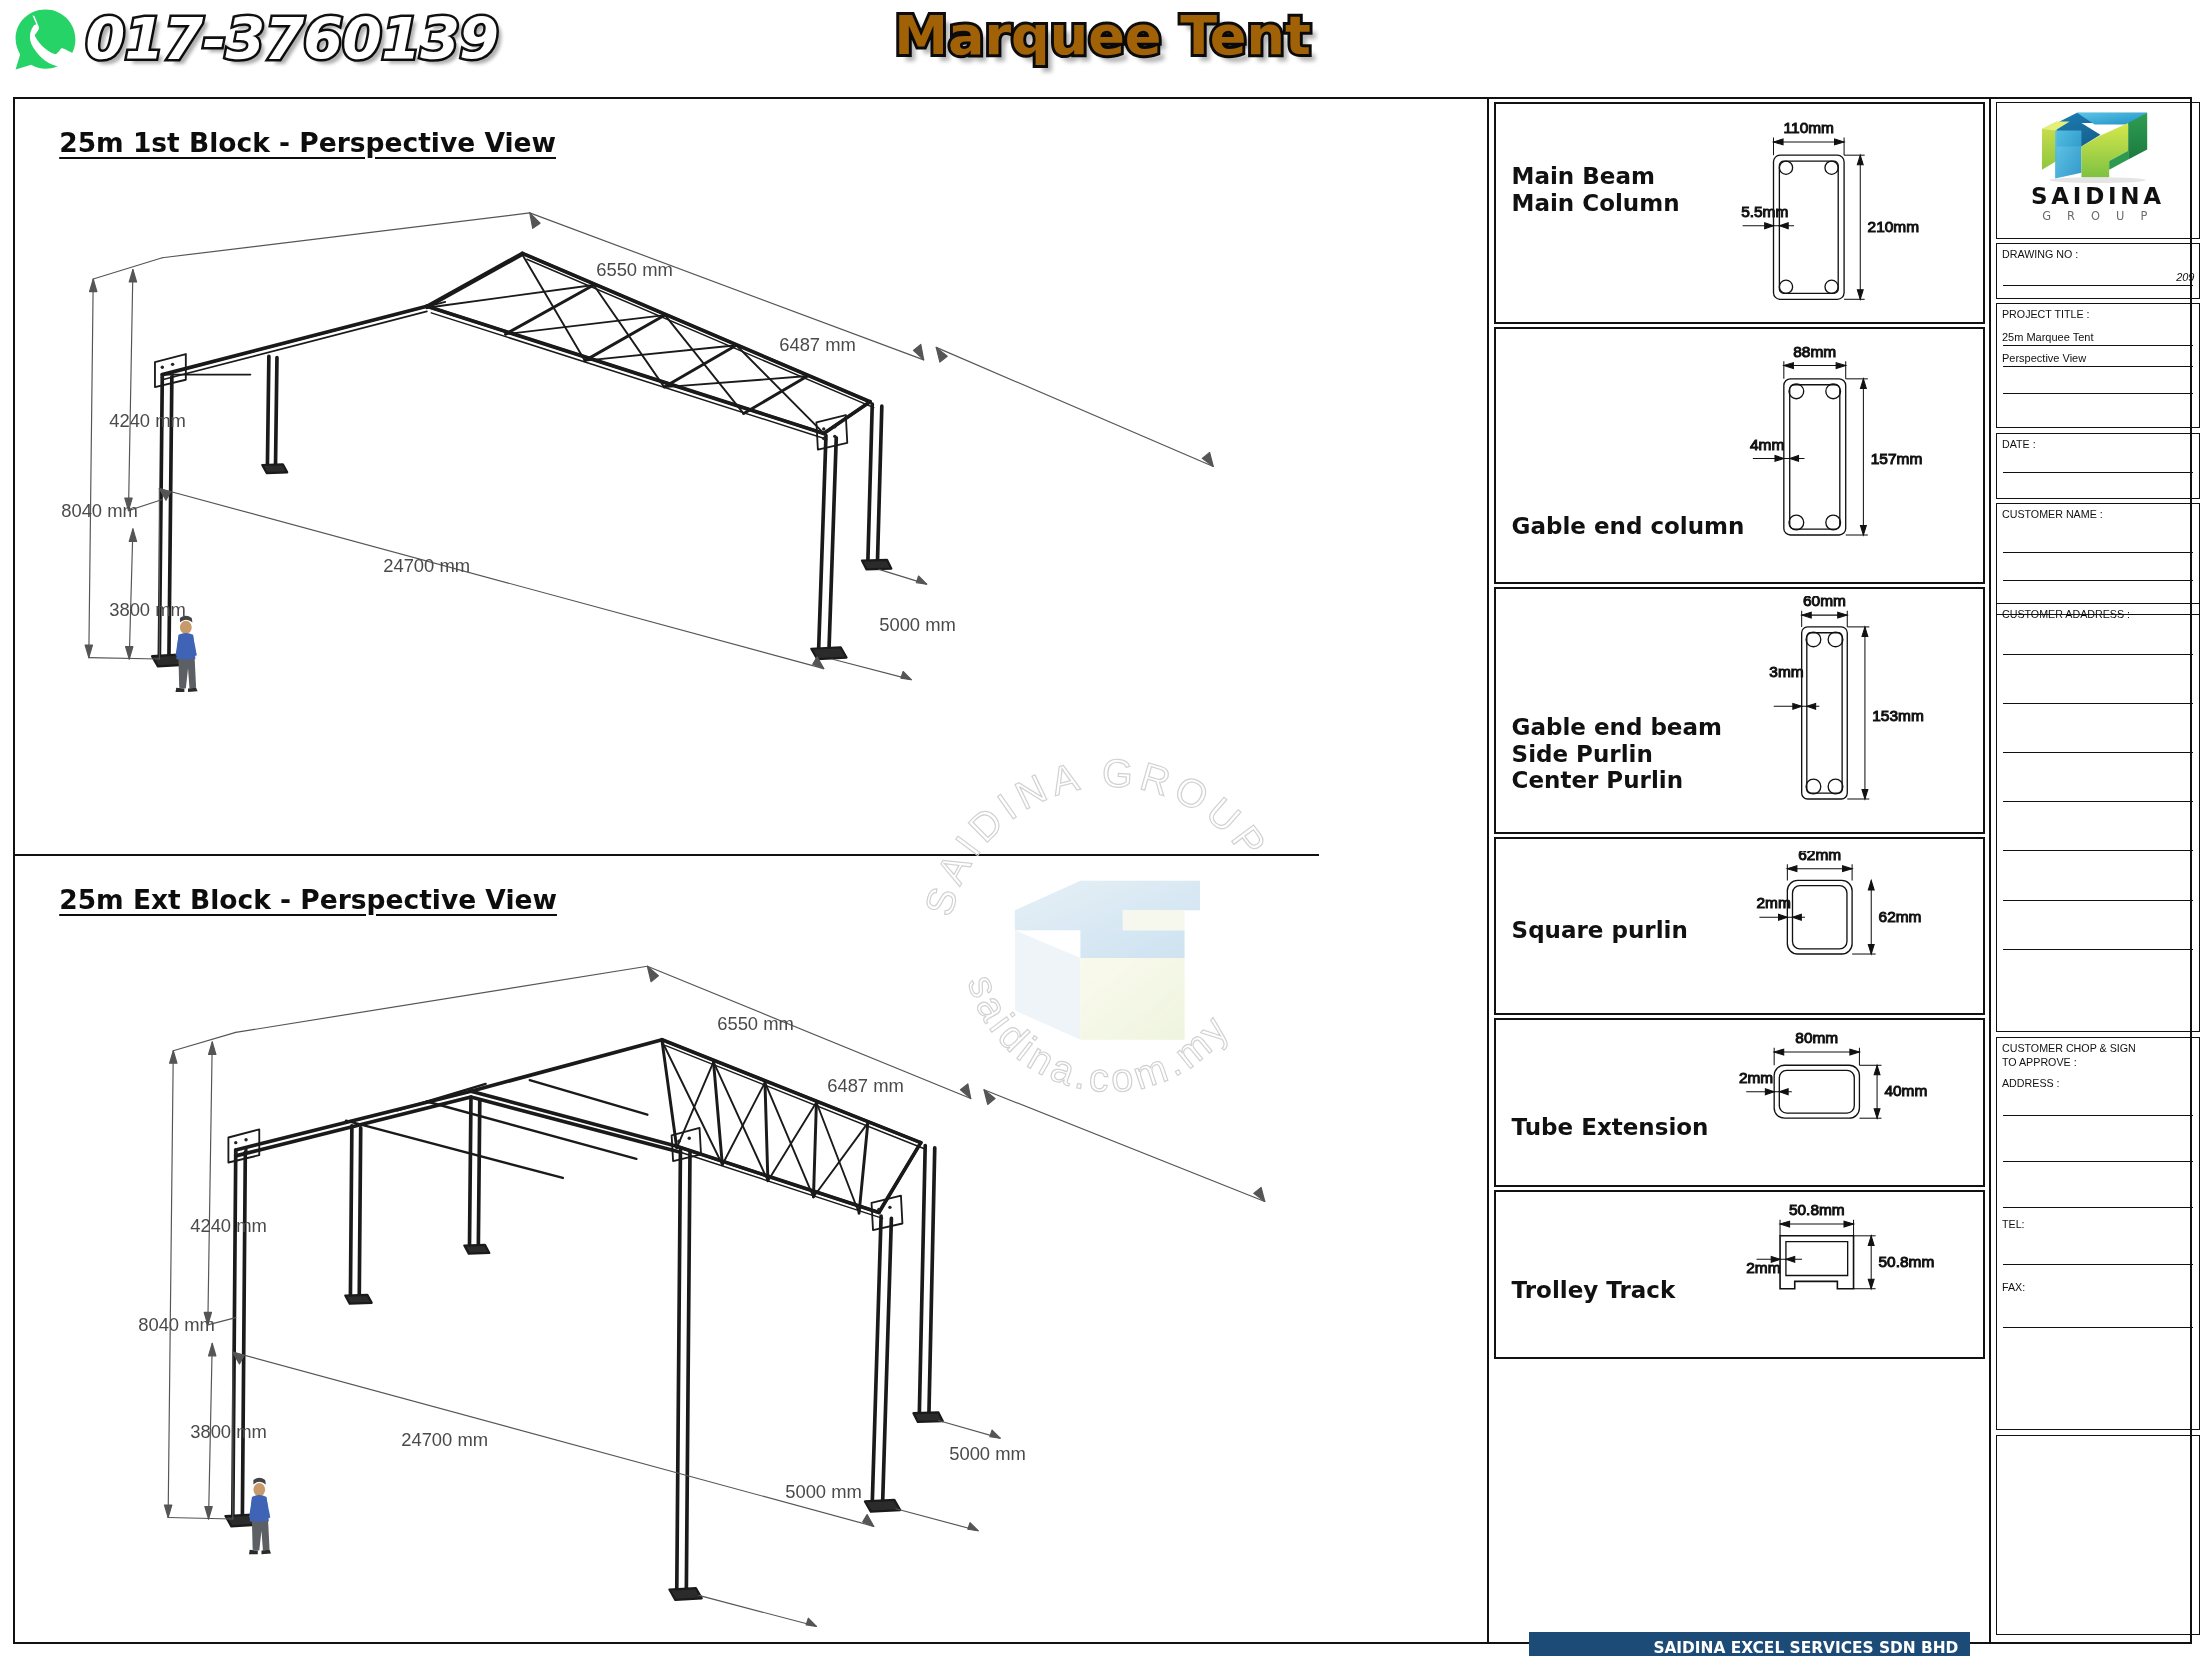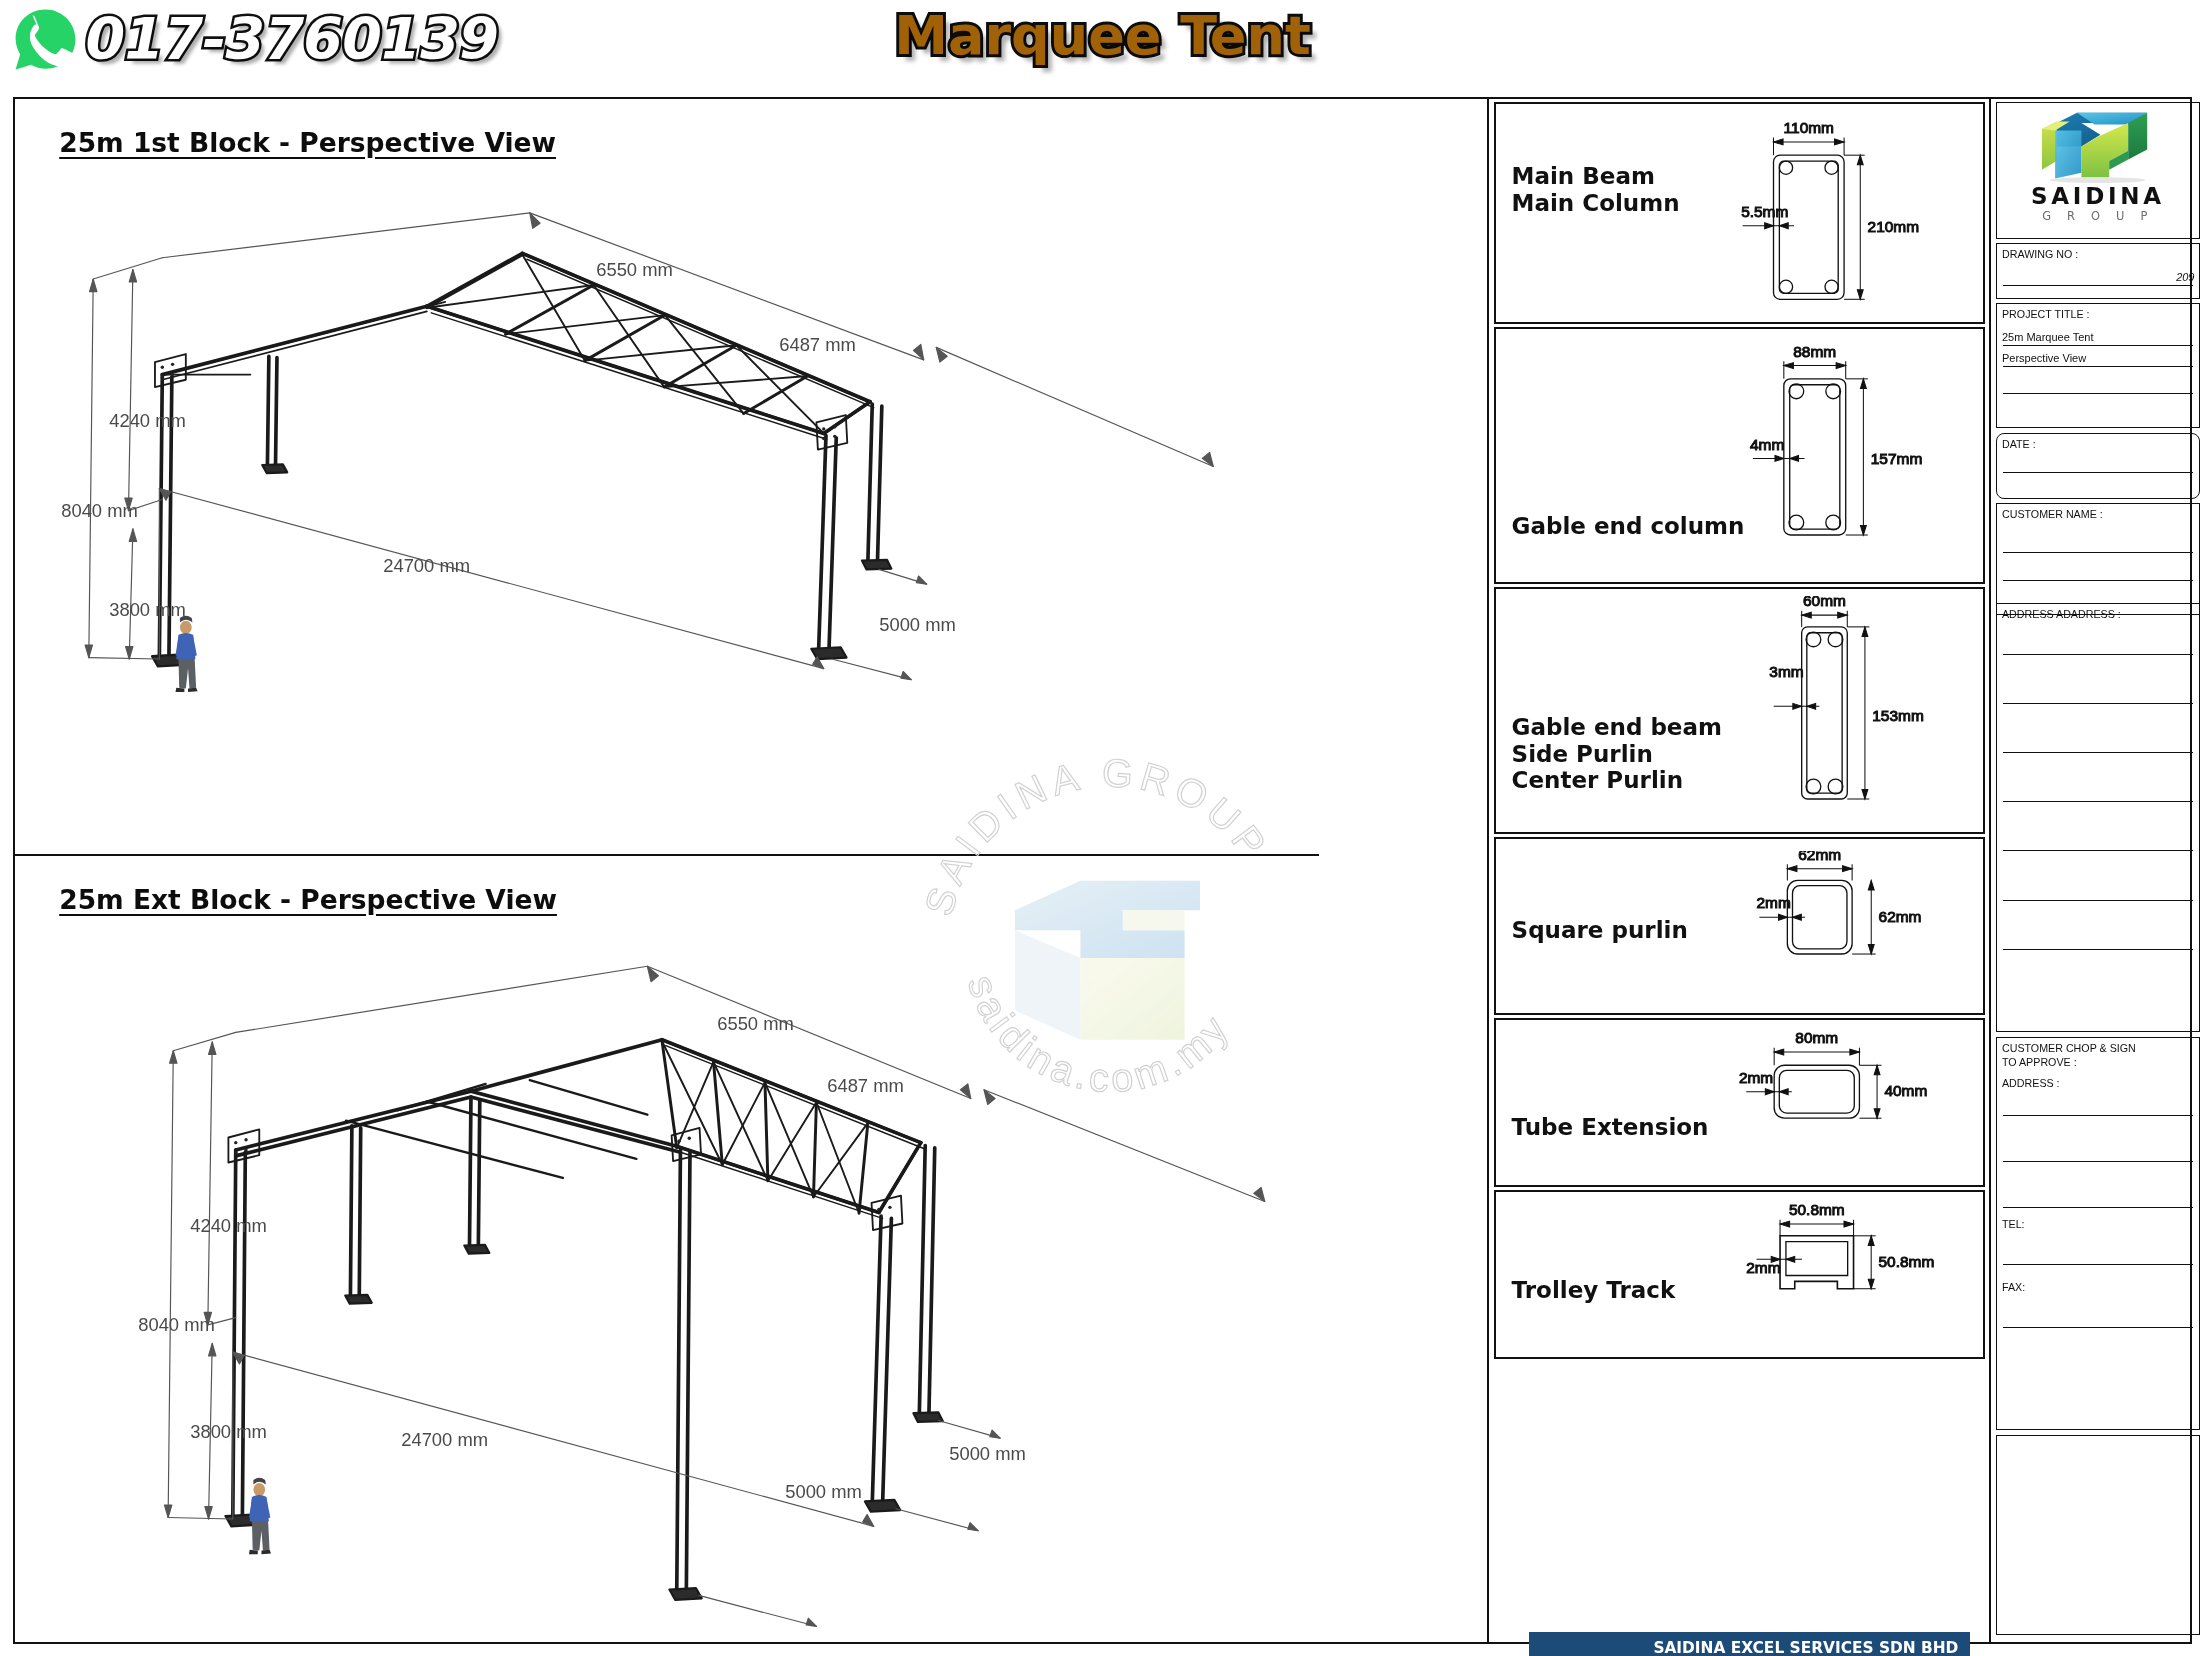--- a/index.html
+++ b/index.html
@@ -698,36 +698,36 @@
     <div class="tb" style="top:204px;height:125px;">
       <div class="tb-lab">PROJECT TITLE :</div>
       <div class="tb-val" style="padding-top:10.3px;">25m Marquee Tent</div>
       <div class="tb-rule"></div>
       <div class="tb-val" style="padding-top:6.6px;">Perspective View</div>
       <div class="tb-rule"></div>
       <div style="height:25px;"></div>
       <div class="tb-rule"></div>
     </div>
 
-    <div class="tb" style="top:334px;height:66px;border-radius:8px;">
+    <div class="tb" style="top:334px;height:66px;">
       <div class="tb-lab">DATE :</div>
       <div class="tb-val tb-val-c" style="padding-top:19px;"></div>
       <div class="tb-rule"></div>
     </div>
 
     <div class="tb" style="top:404px;height:112px;">
       <div class="tb-lab">CUSTOMER NAME :</div>
       <div style="height:29px;"></div>
       <div class="tb-rule"></div>
       <div style="height:26.5px;"></div>
       <div class="tb-rule"></div>
     </div>
 
     <div class="tb" style="top:504px;height:429px;">
-      <div class="tb-lab">ADDRESS ADADRESS :</div>
+      <div class="tb-lab">CUSTOMER ADADRESS :</div>
       <div style="height:31px;"></div>
       <div class="tb-rule"></div>
         <div style="height:47px;"></div>
       <div class="tb-rule"></div>
         <div style="height:47px;"></div>
       <div class="tb-rule"></div>
         <div style="height:47px;"></div>
       <div class="tb-rule"></div>
         <div style="height:47px;"></div>
       <div class="tb-rule"></div>

